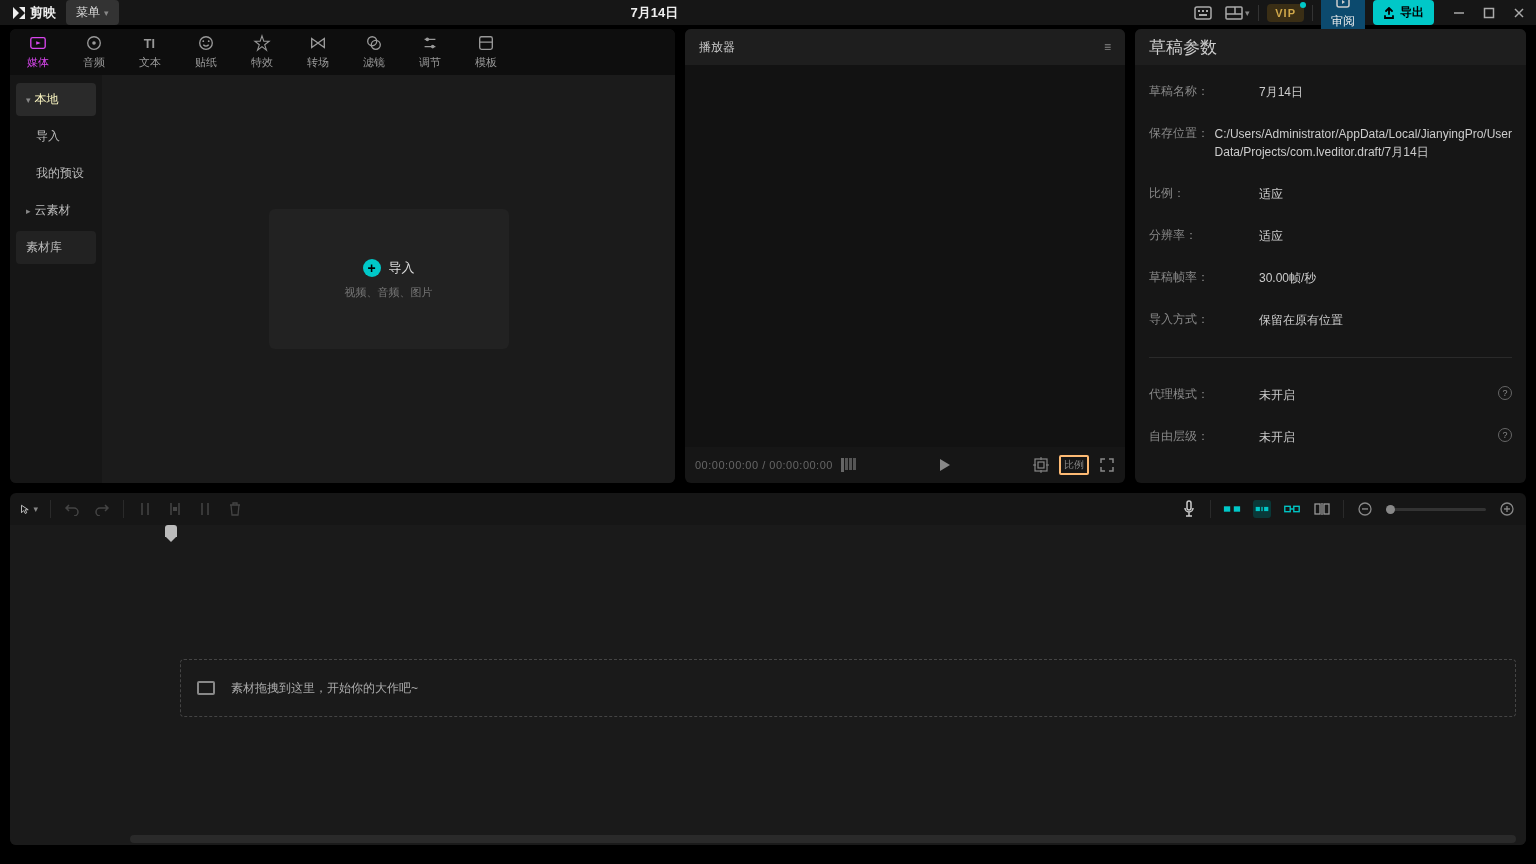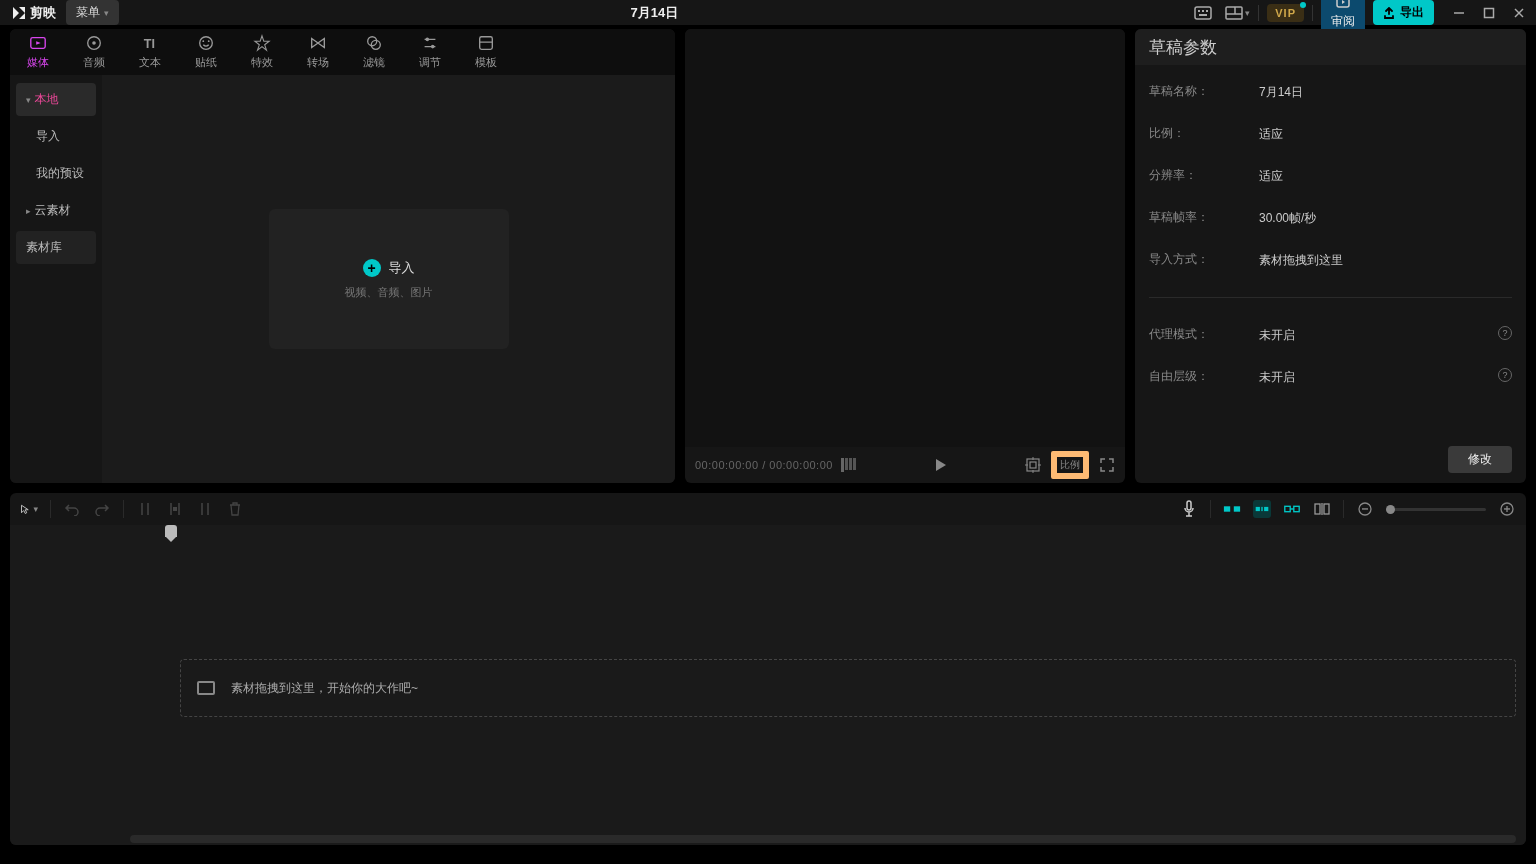--- a/index.html
+++ b/index.html
@@ -33,21 +33,21 @@
 .media-tabs { display: flex; background: #0e0e0e; border-top-left-radius: 6px; border-top-right-radius: 6px; }
 .mtab { width: 56px; height: 46px; display: flex; flex-direction: column; align-items: center; justify-content: center; gap: 3px; color: #999; cursor: pointer; }
 .mtab.active { color: #d946ef; }
 .mtab-icon { width: 18px; height: 18px; }
 .mtab-label { font-size: 11px; }
 
 
 .media-body { flex: 1; display: flex; }
 .side-nav { width: 92px; background: #161616; padding: 8px 6px; display: flex; flex-direction: column; gap: 4px; }
 .nav-item { padding: 8px 10px; border-radius: 4px; color: #bbb; cursor: pointer; font-size: 12px; display: flex; align-items: center; gap: 4px; }
-.nav-item.active { background: #2a2a2a; color: #ec4899; }
+.nav-item.active { background: #2a2a2a; color: #fef9c3; }
 .nav-item.parent::before { content: "▸"; font-size: 9px; color: #888; }
 .nav-item.active.parent::before { content: "▾"; }
 .media-content { flex: 1; background: #1b1b1b; display: flex; align-items: center; justify-content: center; }
 .import-box { width: 240px; height: 140px; background: #222; border-radius: 6px; display: flex; flex-direction: column; align-items: center; justify-content: center; gap: 8px; cursor: pointer; }
 .import-plus { width: 18px; height: 18px; background: #00c8c8; border-radius: 50%; display: flex; align-items: center; justify-content: center; color: #000; font-size: 14px; font-weight: bold; }
 .import-row { display: flex; align-items: center; gap: 8px; }
 .import-label { color: #ddd; font-size: 13px; }
 .import-sub { color: #777; font-size: 11px; }
 
 
@@ -56,21 +56,21 @@
 .player-menu { color: #888; cursor: pointer; }
 .player-view { flex: 1; background: #121212; }
 .player-controls { height: 36px; display: flex; align-items: center; padding: 0 10px; gap: 8px; color: #666; font-size: 11px; }
 .pc-time { letter-spacing: 0.5px; }
 .pc-sel { display: flex; gap: 1px; }
 .pc-selbar { width: 3px; height: 12px; background: #555; }
 .pc-selbar.active { background: #666; height: 14px; }
 .pc-play { flex: 1; display: flex; justify-content: center; }
 .pc-right { display: flex; gap: 10px; align-items: center; }
 .pc-icon { width: 16px; height: 16px; cursor: pointer; color: #888; }
-.ratio-box { border: 6px solid #fdba74; padding: 1px 3px; font-size: 10px; color: #888; border-radius: 2px; cursor: pointer; }
+.ratio-box { border: 2px solid #fdba74; padding: 1px 3px; font-size: 10px; color: #888; border-radius: 2px; cursor: pointer; }
 
 
 .draft-header { height: 36px; display: flex; align-items: center; padding: 0 14px; background: #1e1e1e; }
 .draft-title { color: #ccc; font-size: 17px; }
 .draft-body { flex: 1; padding: 18px 14px 10px 14px; display: flex; flex-direction: column; gap: 24px; color: #aaa; font-size: 12px; }
 .prop-row { display: flex; }
 .prop-label { width: 110px; color: #888; }
 .prop-value { flex: 1; color: #ccc; line-height: 1.5; }
 .prop-help { color: #888; cursor: pointer; width: 14px; height: 14px; border: 1px solid #666; border-radius: 50%; font-size: 9px; display: flex; align-items: center; justify-content: center; }
 .draft-footer { padding: 10px 14px; display: flex; justify-content: flex-end; }
@@ -264,20 +264,24 @@
             <div class="import-plus">+</div>
             <span class="import-label">导入</span>
           </div>
           <span class="import-sub">视频、音频、图片</span>
         </div>
       </div>
     </div>
   </div>
 
   <div class="panel player-panel">
+    <div class="player-header">
+      <span class="player-title">播放器</span>
+      <span class="player-menu">≡</span>
+    </div>
     <div class="player-view"></div>
     <div class="player-controls">
       <span class="pc-time"><span>00:00:00:00</span> / <span>00:00:00:00</span></span>
       <div class="pc-sel">
         <div class="pc-selbar active"></div>
           <div class="pc-selbar"></div>
           <div class="pc-selbar"></div>
           <div class="pc-selbar"></div>
       </div>
       <div class="pc-play">
@@ -305,49 +309,50 @@
   <div class="panel draft-panel">
     <div class="draft-header">
         <span class="draft-title">草稿参数</span>
       </div>
     <div class="draft-body">
       <div class="prop-row">
           <span class="prop-label">草稿名称：</span>
           <span class="prop-value">7月14日</span>
         </div>
       <div class="prop-row">
+          <span class="prop-label">保存位置：</span>
+          <span class="prop-value">C:/Users/Administrator/AppData/Local/JianyingPro/User Data/Projects/com.lveditor.draft/7月14日</span>
+        </div>
+      <div class="prop-row">
           <span class="prop-label">比例：</span>
           <span class="prop-value">适应</span>
         </div>
       <div class="prop-row">
           <span class="prop-label">分辨率：</span>
           <span class="prop-value">适应</span>
         </div>
       <div class="prop-row">
           <span class="prop-label">草稿帧率：</span>
           <span class="prop-value">30.00帧/秒</span>
         </div>
       <div class="prop-row">
           <span class="prop-label">导入方式：</span>
-          <span class="prop-value">素材拖拽到这里</span>
+          <span class="prop-value">保留在原有位置</span>
         </div>
       <div class="draft-sep"></div>
       <div class="prop-row">
           <span class="prop-label">代理模式：</span>
           <span class="prop-value">未开启</span>
           <span class="prop-help">?</span>
         </div>
       <div class="prop-row">
           <span class="prop-label">自由层级：</span>
           <span class="prop-value">未开启</span>
           <span class="prop-help">?</span>
         </div>
-    </div>
-    <div class="draft-footer">
-      <div class="modify-btn"><span>修改</span></div>
     </div>
   </div>
 </div>
 
 <div class="timeline-wrap">
   <div class="tl-toolbar">
     <div class="tl-left">
       <div class="tl-icon">
           <svg width="14" height="14" viewBox="0 0 14 14">
             <path d="M2 2 L2 12 L5 9 L7 13 L9 12 L7 8 L11 8 Z" fill="none" stroke="#ccc" stroke-width="1.2"></path>

